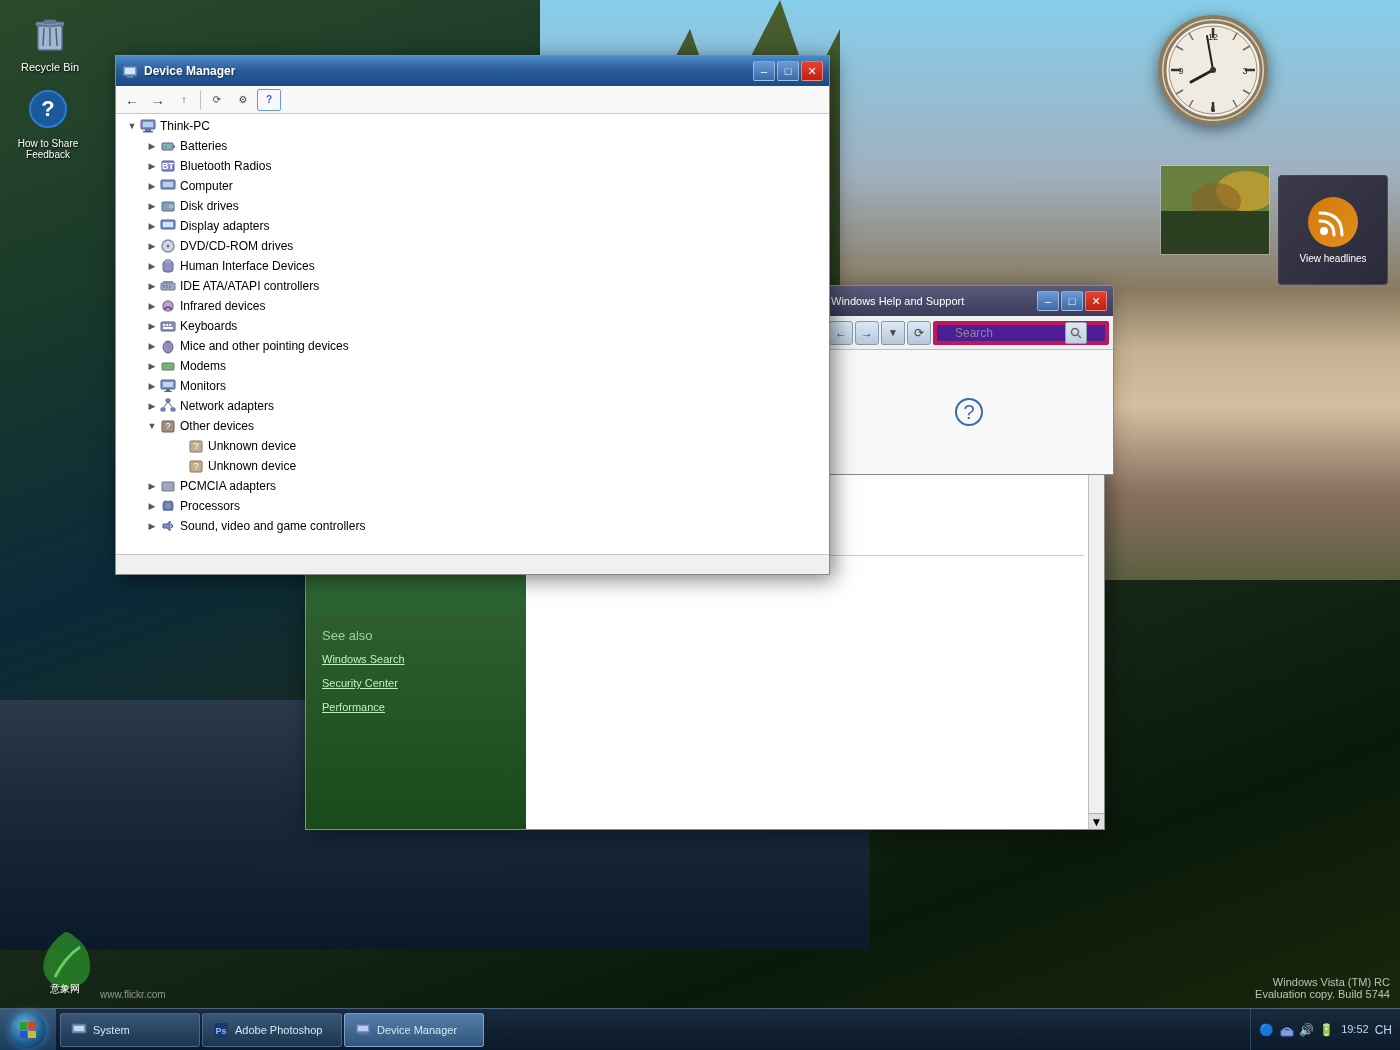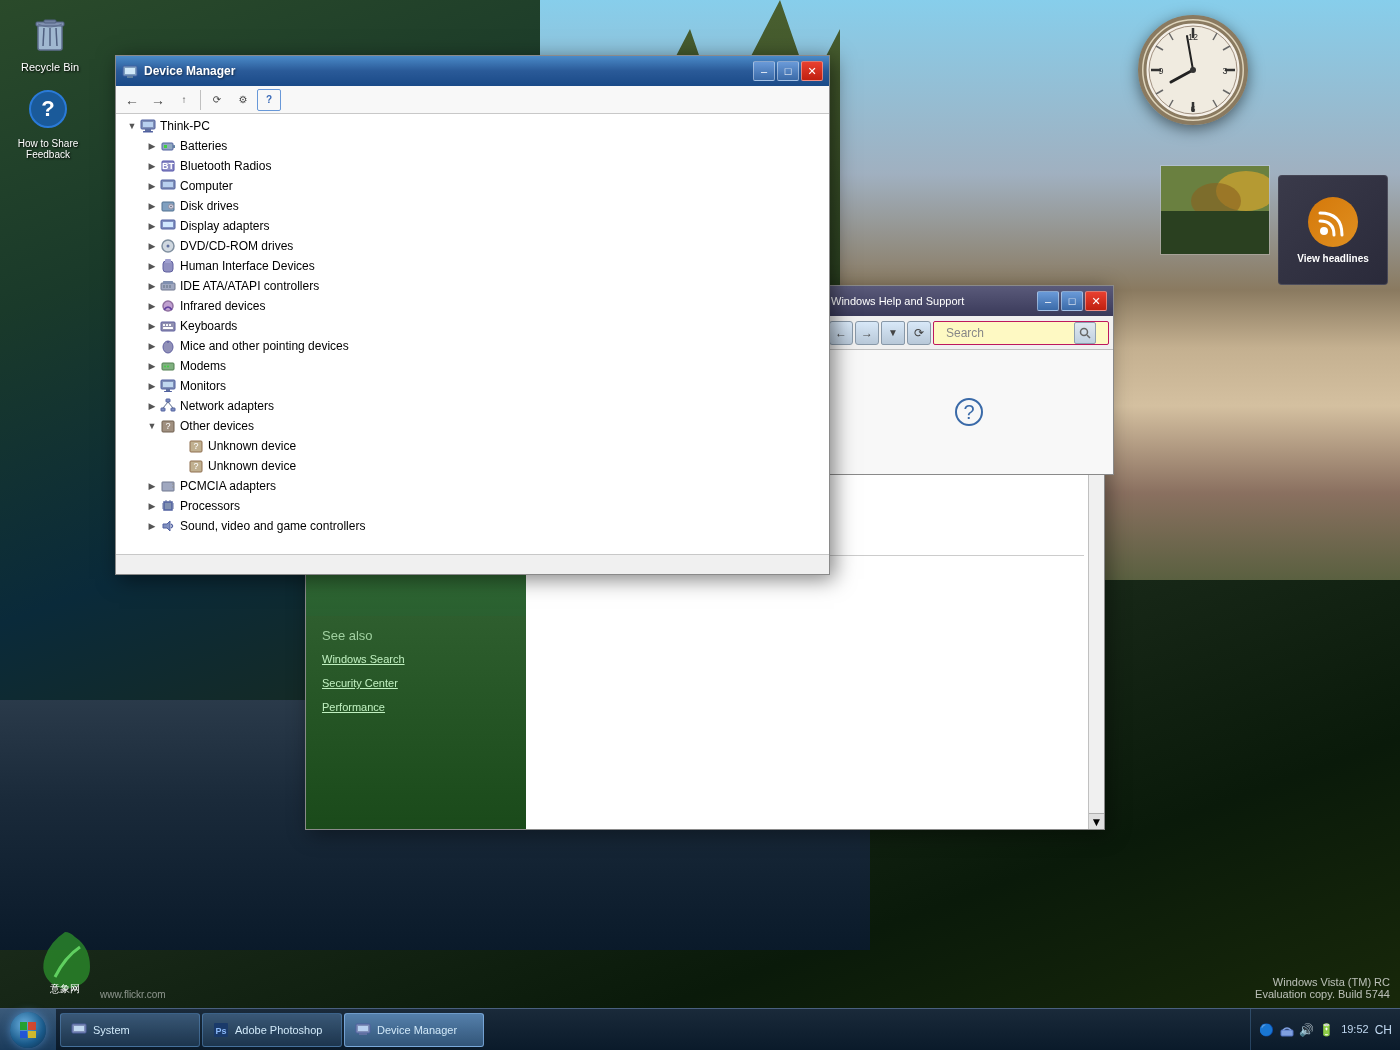--- a/index.html
+++ b/index.html
@@ -244,21 +244,20 @@
       background: linear-gradient(135deg, #d4780a, #e09020);
       display: flex;
       align-items: center;
       justify-content: center;
     }
 
     .rss-label {
       color: white;
       font-size: 10px;
       text-align: right;
-      font-weight: bold;
     }
 
     
     .photo-widget {
       position: absolute;
       top: 165px;
       right: 130px;
       width: 110px;
       height: 90px;
       z-index: 10;
@@ -593,25 +592,25 @@
       border-bottom: 1px solid #c0c0c0;
       display: flex;
       align-items: center;
       padding: 0 4px;
       gap: 2px;
     }
 
     .search-box {
       flex: 1;
       height: 24px;
-      border: 1px solid #be185d;
+      border: 4px solid #be185d;
       border-radius: 2px;
-      padding: 0 12px;
+      padding: 0 18px;
       font-size: 12px;
-      background: #fef9c3;
+      background: #4c1d95;
       display: flex;
       align-items: center;
       justify-content: space-between;
     }
 
     .search-input-text {
       color: #888;
       font-size: 12px;
     }
 
@@ -759,21 +758,21 @@
 <div class="desktop-icon" style="top:85px; left:8px;">
   <div class="icon-img">
     <svg width="40" height="40" viewBox="0 0 40 40">
       <circle cx="20" cy="20" r="18" fill="#1a5a9a" stroke="#2a7ad8" stroke-width="2"></circle>
       <text x="20" y="27" text-anchor="middle" font-size="22" font-weight="bold" fill="white">?</text>
     </svg>
   </div>
   <span class="icon-label" style="font-size:10px; color:white; text-shadow:1px 1px 2px black; text-align:center;">How to Share Feedback</span>
 </div>
 
-<div class="clock-widget" style="top:15px; right:152px;">
+<div class="clock-widget" style="top:15px; right:132px;">
   <div class="clock-face">
     <svg width="100" height="100" viewBox="0 0 100 100">
 
       <circle cx="50" cy="50" r="48" fill="#f5f0e8" stroke="#8a7a60" stroke-width="3"></circle>
       <circle cx="50" cy="50" r="44" fill="#f0ebe0" stroke="#a09080" stroke-width="1"></circle>
 
       <line x1="50" y1="8" x2="50" y2="18" stroke="#333" stroke-width="2.5"></line>
       <line x1="50" y1="82" x2="50" y2="92" stroke="#333" stroke-width="2.5"></line>
       <line x1="8" y1="50" x2="18" y2="50" stroke="#333" stroke-width="2.5"></line>
       <line x1="82" y1="50" x2="92" y2="50" stroke="#333" stroke-width="2.5"></line>

